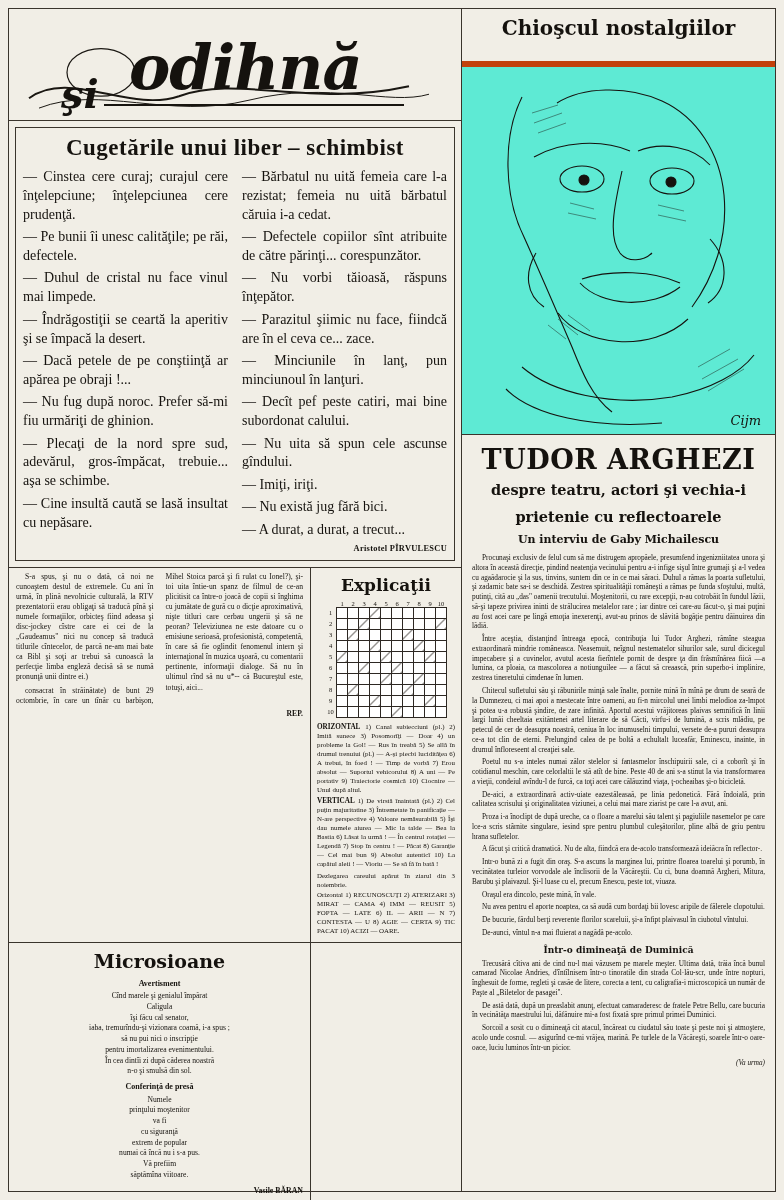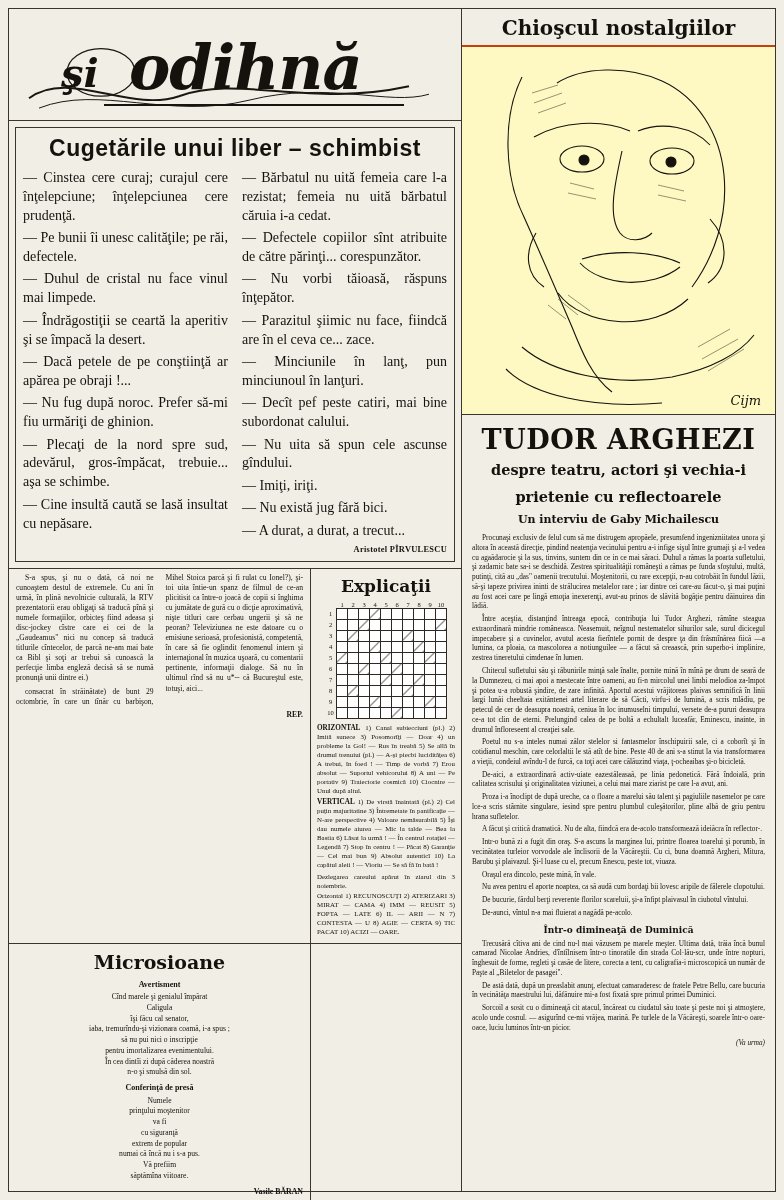--- a/index.html
+++ b/index.html
@@ -28,21 +28,21 @@
 
   
   .masthead {
     height: 112px; position:relative; overflow:hidden;
     border-bottom:1px solid #3a342c;
   }
   .masthead-art {
     position:absolute; left:0; top:0; width:100%; height:100%;
   }
   .logo-si {
-    position:absolute; left:52px; top:40px;
+    position:absolute; left:52px; top:61px;
     font-size:40px; font-style:italic; font-weight:700;
     font-family:"DejaVu Serif", serif;
   }
   .logo-odihna {
     position:absolute; left:120px; top:22px;
     font-size:62px; font-style:italic; font-weight:700;
     font-family:"DejaVu Serif", serif;
     letter-spacing:-1px;
     text-align:center;
   }
@@ -52,21 +52,21 @@
   }
 
   
   .box {
     border:1px solid #3a342c;
     margin:6px;
     padding:5px 7px 7px;
   }
   .box-title {
     text-align:center;
-    font-family:Liberation Sans, sans-serif;
+    font-family:Liberation Serif, serif;
     font-weight:700;
     font-size:23px;
     letter-spacing:0.5px;
     margin:2px 0 7px;
   }
   .two-col {
     column-count:2; column-gap:14px;
     font-size:14px; line-height:1.35; text-align:justify;
   }
   .two-col p { margin:0 0 3.5px; text-indent:0; }
@@ -135,26 +135,26 @@
   }
   .three-col { display:flex; padding:0 6px 6px; }
   .tcol { flex:1; padding:0 5px; font-size:6.8px; line-height:1.28; text-align:justify; }
   .tcol + .tcol { border-left:1px solid #b8b2a6; }
   .tcol p { margin:0 0 2.5px; }
   .dot { font-size:7px; }
 
   
   .kiosk-title {
     text-align:center; font-family:"DejaVu Serif", serif;
-    font-weight:700; font-size:20px; padding:7px 4px 5px;
-    border-bottom:2px solid #c2410c;
+    font-weight:700; font-size:20px; padding:7px 4px 21px;
+    border-bottom:6px solid #c2410c;
   }
   .portrait {
     height: 368px; position:relative; overflow:hidden;
-    border-bottom:1px solid #3a342c; background:#fef9c3;
+    border-bottom:1px solid #3a342c; background:#5eead4;
   }
   .sig-art { position:absolute; right:14px; bottom:6px; font-style:italic;
              font-family:"DejaVu Serif", serif; font-size:13px; }
   .arghezi-name {
     text-align:center; font-family:"DejaVu Serif", serif;
     font-weight:700; font-size:27px; margin:9px 0 4px; letter-spacing:0.5px;
   }
   .arghezi-sub {
     text-align:center; font-family:"DejaVu Serif", serif;
     font-weight:700; font-size:14.5px; line-height:1.45; margin:0 10px 6px;

